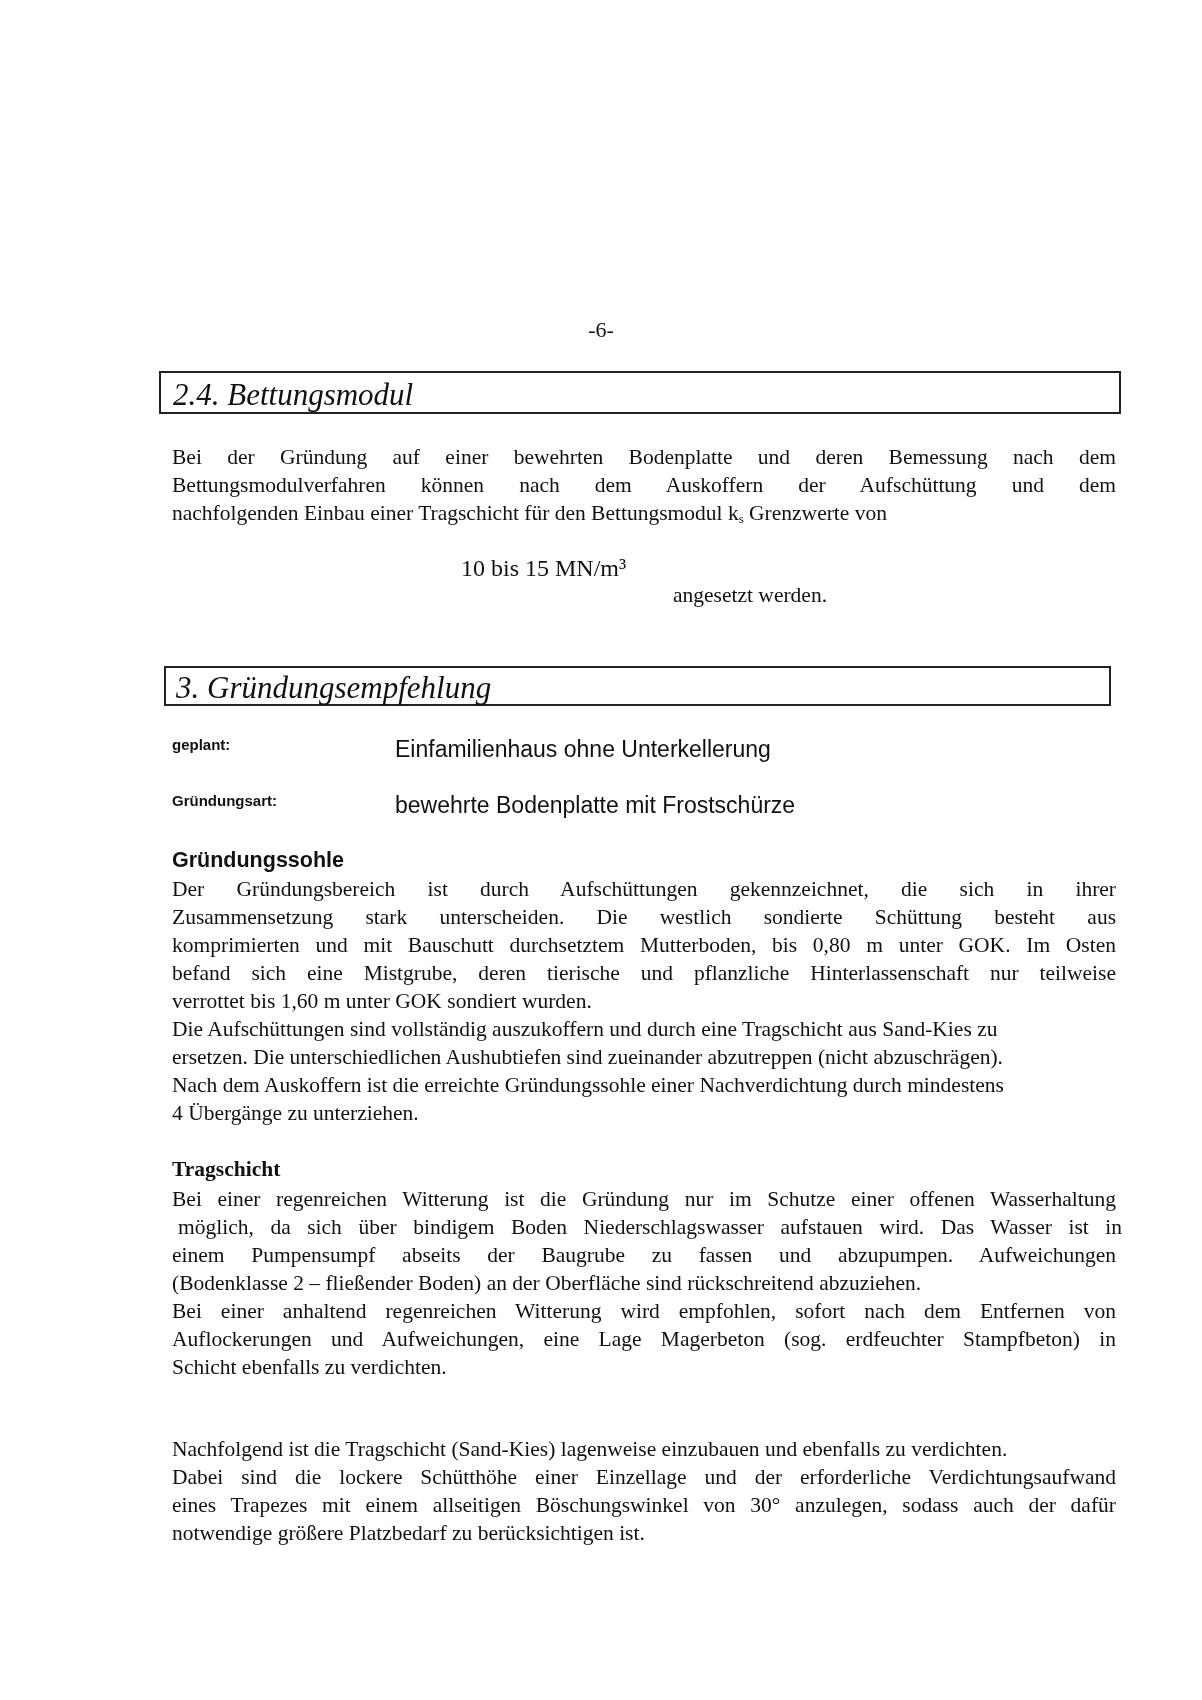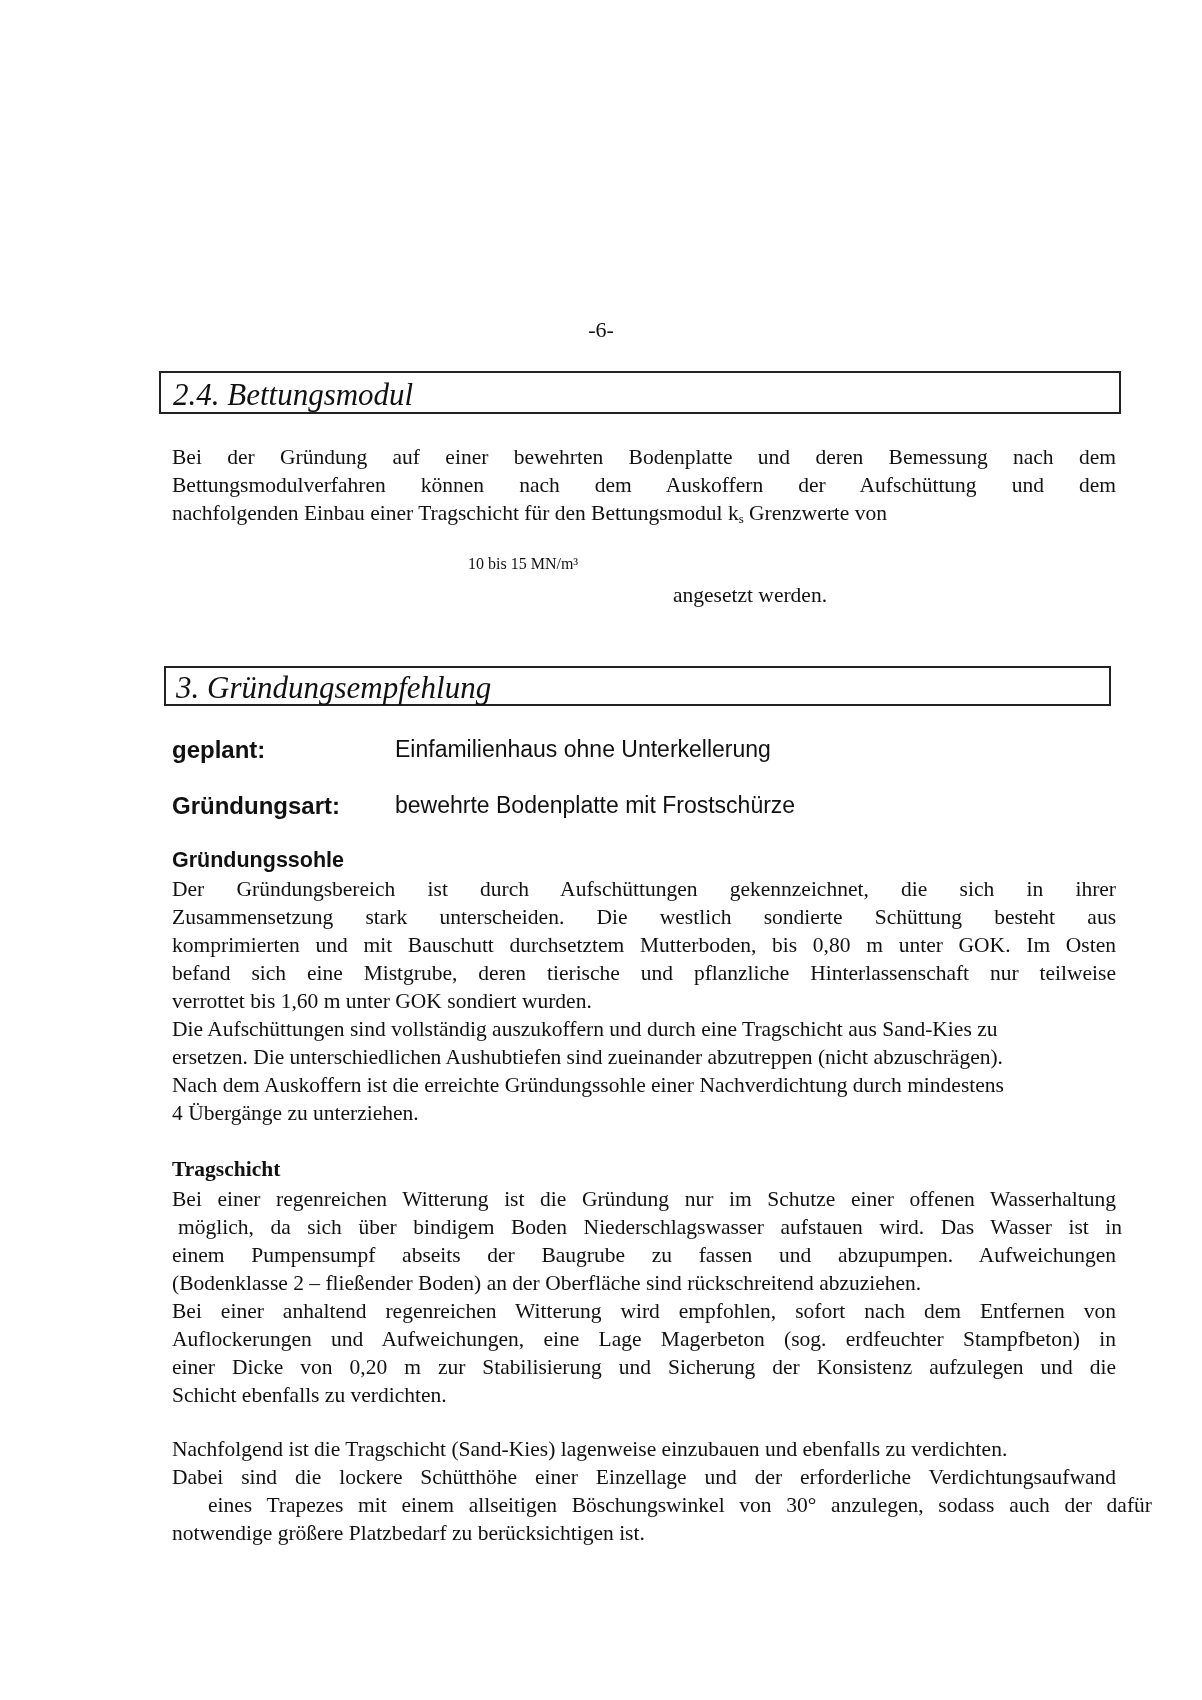--- a/index.html
+++ b/index.html
@@ -14,24 +14,24 @@
   .heading-box .heading-text { font-style: italic; font-size: 31px; line-height: 1; position: absolute; left: 12px; top: 6px; white-space: nowrap; }
   #h1box { left: 159px; top: 371px; width: 962px; height: 43px; }
   #h2box { left: 164px; top: 666px; width: 947px; height: 40px; }
   #h2box .heading-text { top: 4px; left: 10px; }
 
   .para { left: 172px; width: 944px; font-size: 21.5px; line-height: 28px; text-align: justify; text-align-last: left; }
   .para .line { display: block; text-align: justify; text-align-last: justify; white-space: nowrap; }
   .para .line.last { text-align-last: left; }
 
   #p1 { top: 443px; }
-  .value-line { left: 461px; top: 555px; font-size: 16px; margin-left: 7px; }
+  .value-line { left: 461px; top: 555px; font-size: 24px; }
   .value-suffix { left: 673px; top: 583px; font-size: 21.5px; }
 
-  .def-label { left: 172px; font-size: 24px; font-weight: bold; }
+  .def-label { left: 172px; font-size: 15px; font-weight: bold; }
   .def-value { left: 395px; font-size: 23px; }
   #def0 { top: 736px; }
   #def1 { top: 792px; }
 
   .sub-sans { left: 172px; top: 848px; font-size: 21.5px; font-weight: bold; text-align: center; }
   #p2 { top: 875px; }
   .sub-serif { left: 172px; top: 1157px; font-size: 21.5px; font-weight: bold; }
   #p3 { top: 1185px; }
   #p4 { top: 1435px; }
   sub.ks { font-size: 13px; vertical-align: -3px; }
@@ -77,22 +77,21 @@
 </div>
 
 <div class="abs serif sub-serif">Tragschicht</div>
 <div id="p3" class="abs para serif">
   <span class="line" style="display: block; word-spacing: 10.2227px;">Bei einer regenreichen Witterung ist die Gründung nur im Schutze einer offenen Wasserhaltung</span>
   <span class="line" style="display: block; word-spacing: 11.1745px; margin-left: 6px;">möglich, da sich über bindigem Boden Niederschlagswasser aufstauen wird. Das Wasser ist in</span>
   <span class="line" style="display: block; word-spacing: 21.2986px;">einem Pumpensumpf abseits der Baugrube zu fassen und abzupumpen. Aufweichungen</span>
   <span class="line last">(Bodenklasse 2 – fließender Boden) an der Oberfläche sind rückschreitend abzuziehen.</span>
   <span class="line" style="display: block; word-spacing: 13.6406px;">Bei einer anhaltend regenreichen Witterung wird empfohlen, sofort nach dem Entfernen von</span>
   <span class="line" style="display: block; word-spacing: 13.9427px;">Auflockerungen und Aufweichungen, eine Lage Magerbeton (sog. erdfeuchter Stampfbeton) in</span>
-  <span class="line" style="display: block; word-spacing: 11.6214px;">einer Dicke von 0,20 m zur Stabilisierung und Sicherung der Konsistenz aufzulegen und die</span>
   <span class="line last">Schicht ebenfalls zu verdichten.</span>
 </div>
 
 <div id="p4" class="abs para serif">
   <span class="line last">Nachfolgend ist die Tragschicht (Sand-Kies) lagenweise einzubauen und ebenfalls zu verdichten.</span>
   <span class="line" style="display: block; word-spacing: 12.5312px;">Dabei sind die lockere Schütthöhe einer Einzellage und der erforderliche Verdichtungsaufwand</span>
-  <span class="line" style="display: block; word-spacing: 9.33464px; margin-left: 36px;">eines Trapezes mit einem allseitigen Böschungswinkel von 30° anzulegen, sodass auch der dafür</span>
+  <span class="line" style="display: block; word-spacing: 9.33464px;">eines Trapezes mit einem allseitigen Böschungswinkel von 30° anzulegen, sodass auch der dafür</span>
   <span class="line last">notwendige größere Platzbedarf zu berücksichtigen ist.</span>
 </div>
 
 </body></html>

